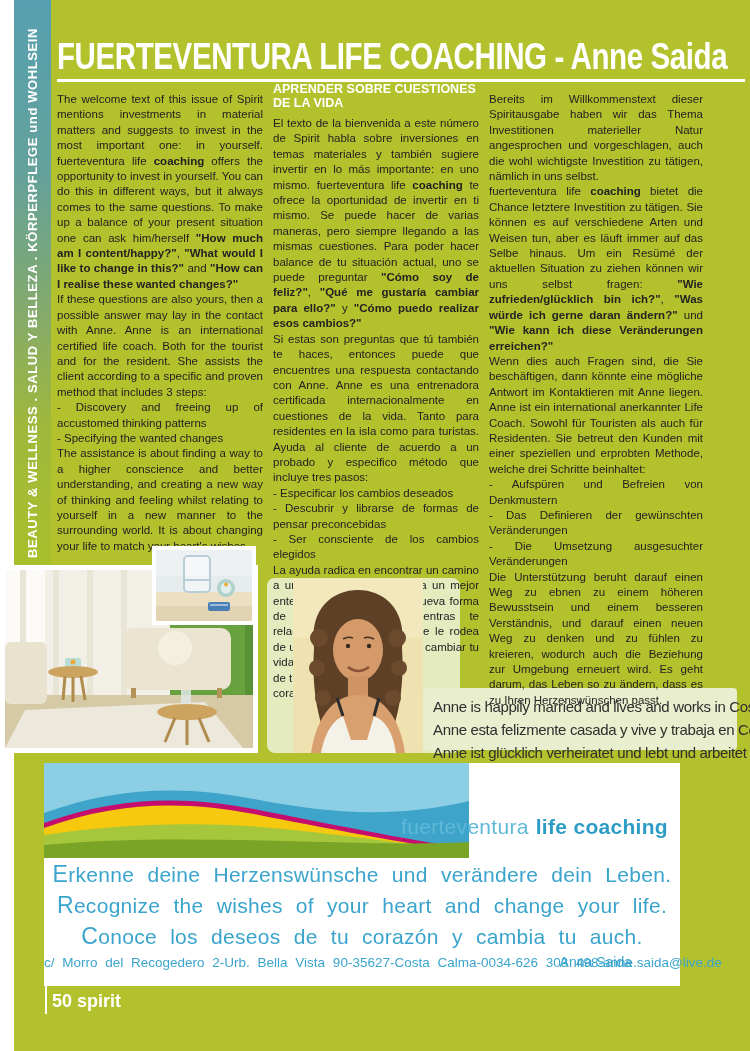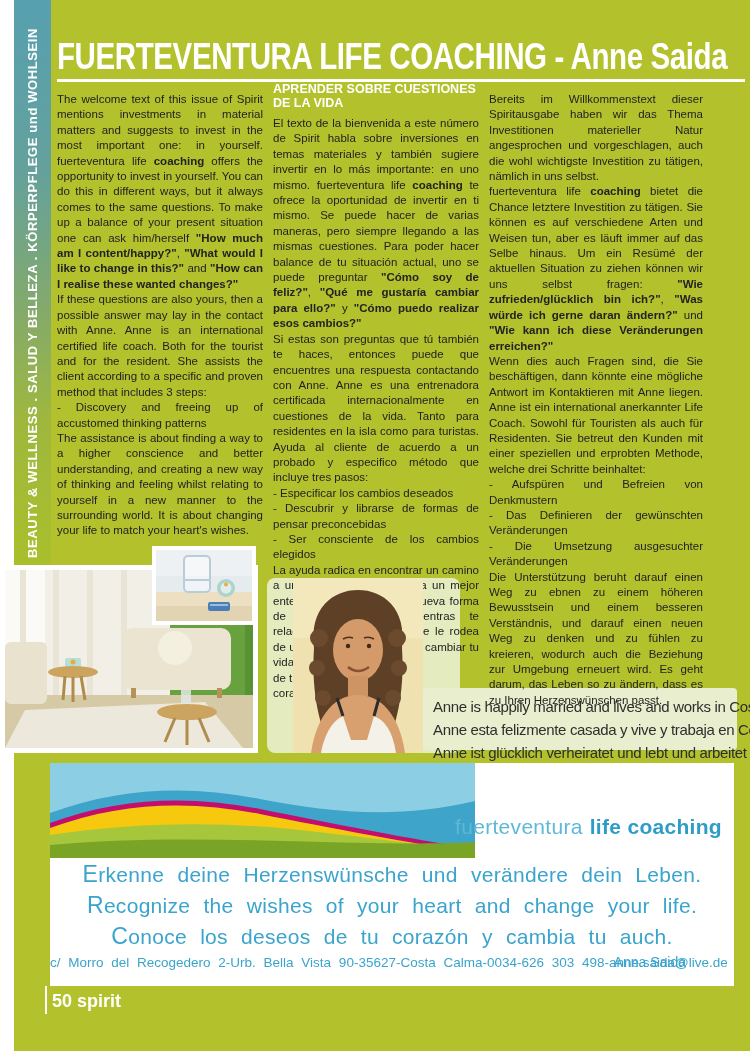--- a/index.html
+++ b/index.html
@@ -32,21 +32,21 @@
   .photo{position:absolute;box-sizing:border-box;border:5px solid #fff;background:#eee;}
   .photo svg{display:block;}
   .interior{left:0;top:565px;width:258px;height:188px;}
   .inset{left:152px;top:546px;width:104px;height:79px;border-width:4px;}
   .portrait{position:absolute;left:293px;top:578px;width:130px;height:175px;}
   .portrait svg{display:block;}
   
   .caption{position:absolute;left:433px;top:696px;width:300px;color:#2e2e2e;
            font-size:15px;letter-spacing:-.35px;line-height:1.52;white-space:nowrap;}
   
-  .band{position:absolute;left:50px;top:763px;width:684px;height:223px;background:#fff;}
+  .band{position:absolute;left:44px;top:763px;width:636px;height:223px;background:#fff;}
   .waves{position:absolute;left:0;top:0;}
   .logo{position:absolute;right:12px;top:52px;font-size:21px;letter-spacing:.3px;white-space:nowrap;}
   .logo .l1{color:#5fb8d8;font-weight:400;margin-right:7px;}
   .logo .l2{color:#2e9dc6;font-weight:bold;}
   .quotes{position:absolute;left:0;top:96px;width:100%;text-align:center;color:#3aa4cc;}
   .quotes .q{font-size:21px;line-height:30px;word-spacing:7px;letter-spacing:.3px;}
   .quotes .q::first-letter{font-size:23px;}
   .quotes .sig{font-size:14px;text-align:right;padding-right:48px;margin-top:2px;padding-left:43px;}
   .address{position:absolute;left:0;top:192px;width:100%;color:#3aa4cc;
            font-size:13.5px;word-spacing:4px;white-space:nowrap;}
@@ -70,20 +70,21 @@
   </div>
   <div class="title-underline"></div>
 
   <div class="palebox-a"></div>
   <div class="palebox-b"></div>
 
   <div class="col col-en">
       <p><span>The welcome text of this issue of Spirit mentions investments in material matters and suggests to invest in the most important one: in yourself. fuerteventura life </span><span class="b">coaching</span><span> offers the opportunity to invest in yourself. You can do this in different ways, but it always comes to the same questions. To make up a balance of your present situation one can ask him/herself </span><span class="b">"How much am I content/happy?"</span><span>, </span><span class="b">"What would I like to change in this?"</span><span> and </span><span class="b">"How can I realise these wanted changes?"</span></p>
       <p><span>If these questions are also yours, then a possible answer may lay in the contact with Anne. Anne is an international certified life coach. Both for the tourist and for the resident. She assists the client according to a specific and proven method that includes 3 steps:</span></p>
       <p><span>- Discovery and freeing up of accustomed thinking patterns</span></p>
+      <p><span>- Specifying the wanted changes</span></p>
       <p><span>The assistance is about finding a way to a higher conscience and better understanding, and creating a new way of thinking and feeling whilst relating to yourself in a new manner to the surrounding world. It is about changing your life to match your heart's wishes.</span></p>
     </div>
 
   <div class="col col-es">
     <div class="es-header">APRENDER SOBRE CUESTIONES
 DE LA VIDA</div>
     <div>
         <p><span>El texto de la bienvenida a este número de Spirit habla sobre inversiones en temas materiales y también sugiere invertir en lo más importante: en uno mismo. fuerteventura life </span><span class="b">coaching</span><span> te ofrece la oportunidad de invertir en ti mismo. Se puede hacer de varias maneras, pero siempre llegando a las mismas cuestiones. Para poder hacer balance de tu situación actual, uno se puede preguntar </span><span class="b">"Cómo soy de feliz?"</span><span>, </span><span class="b">"Qué me gustaría cambiar para ello?"</span><span> y </span><span class="b">"Cómo puedo realizar esos cambios?"</span></p>
         <p><span>Si estas son preguntas que tú también te haces, entonces puede que encuentres una respuesta contactando con Anne. Anne es una entrenadora certificada internacionalmente en cuestiones de la vida. Tanto para residentes en la isla como para turistas. Ayuda al cliente de acuerdo a un probado y especifico método que incluye tres pasos:</span></p>
         <p><span>- Especificar los cambios deseados</span></p>

